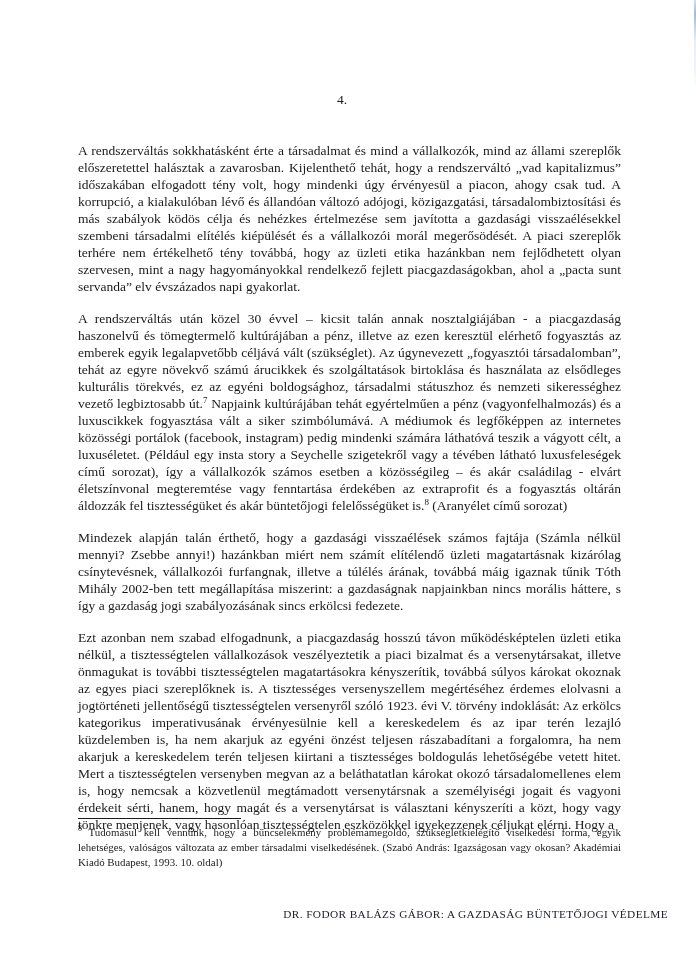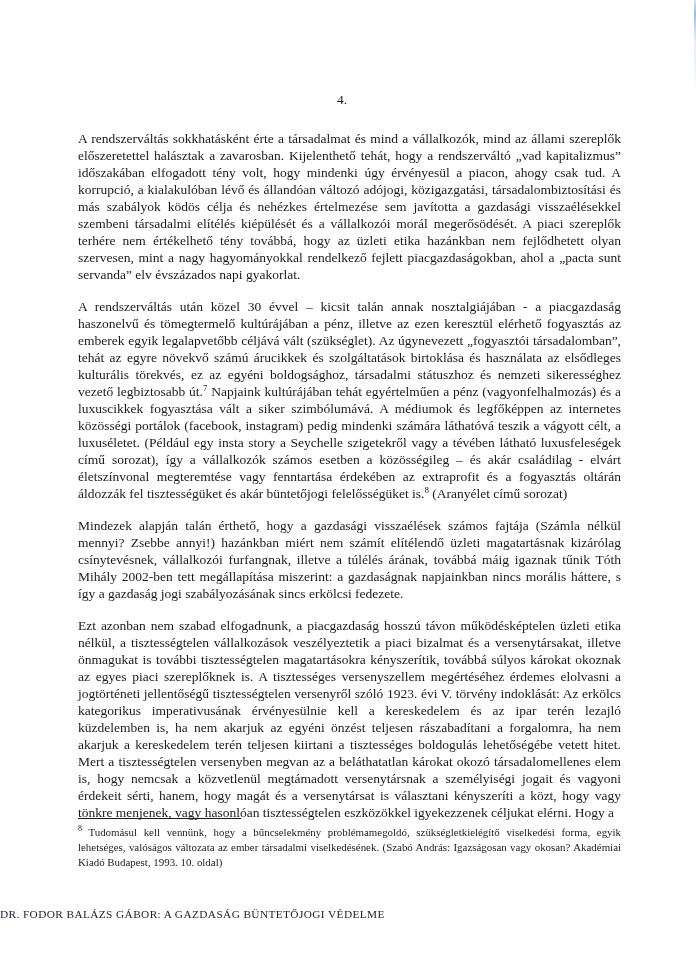--- a/index.html
+++ b/index.html
@@ -21,21 +21,21 @@
     text-align: center;
     font-size: 13.5px;
   }
   .body-text {
     position: absolute;
     top: 130px; left: 78px; width: 543px;
     font-size: 13.5px;
     line-height: 17px;
     text-align: justify;
   }
-  .body-text p { margin: 0 0 15px 0; }
+  .body-text p { margin: 12px 0 15px 0; }
   .seg-italic { }
   .seg-smallcaps { font-variant: small-caps; }
   sup.fn-ref {
     font-size: 9px;
     line-height: 0;
     vertical-align: super;
   }
   .footnote-block {
     position: absolute;
     top: 818px; left: 78px; width: 543px;
@@ -49,21 +49,21 @@
   }
   .footnote { text-align: justify; margin: 0; }
   .footnote sup {
     font-size: 8px;
     line-height: 0;
     vertical-align: super;
   }
   .page-footer {
     position: absolute;
     top: 908px; left: 0; width: 668px;
-    text-align: left;
+    text-align: right;
     font-size: 11.3px;
     letter-spacing: 0.4px;
     color: #1c1c2a;
   }
   .edge-artifact {
     position: absolute;
     top: 0; right: 0;
     width: 2px; height: 90px;
     background: linear-gradient(to bottom,
       #cfe0ee 0%, #9fbcd8 15%, #e6eef5 45%,

